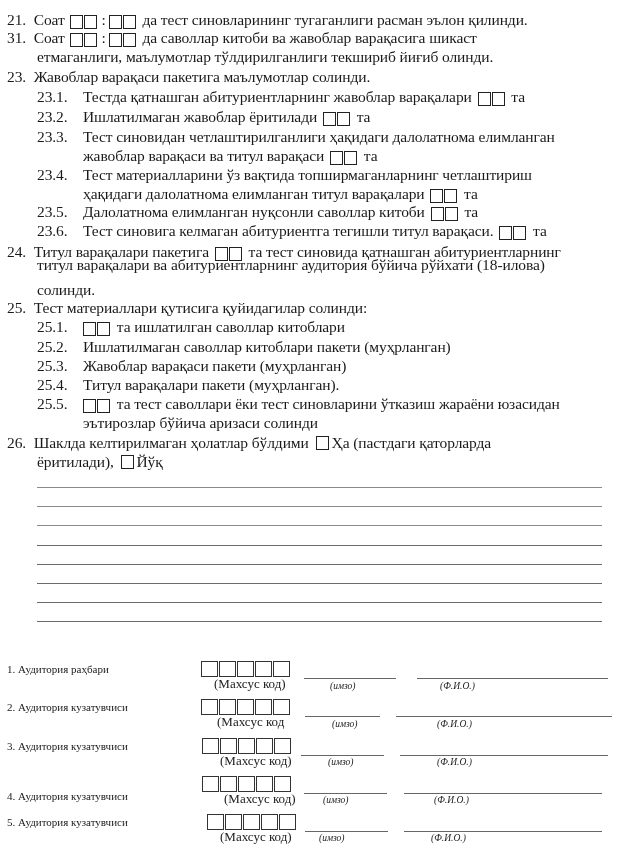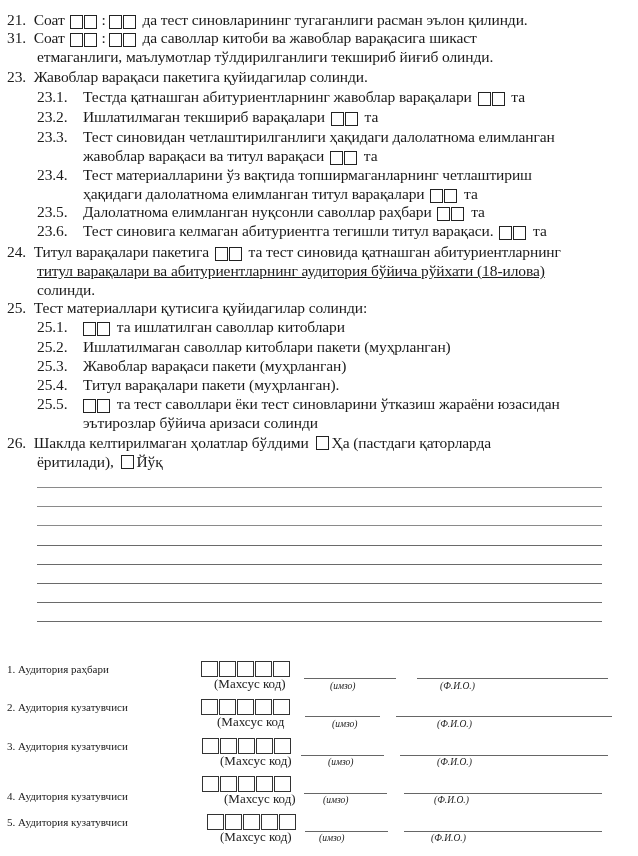--- a/index.html
+++ b/index.html
@@ -32,31 +32,31 @@
 <div class="ln" style="left:7px; top:28px;">
   <span>31.</span>&nbsp;
   <span>Соат</span>
   <span class="box2"><span class="box"></span><span class="box"></span></span><span class="colon">:</span><span class="box2"><span class="box"></span><span class="box"></span></span>
   <span>да саволлар китоби ва жавоблар варақасига шикаст</span>
 </div>
 <div class="ln" style="left:37px; top:47px;">етмаганлиги, маълумотлар тўлдирилганлиги текшириб йиғиб олинди.</div>
 
 <div class="ln" style="left:7px; top:67px;">
   <span>23.</span>&nbsp;
-  <span>Жавоблар варақаси пакетига қуйидагилар солинди.</span>
+  <span>Жавоблар варақаси пакетига маълумотлар солинди.</span>
 </div>
 
 <div class="ln" style="left:37px; top:87px;">
   <span style="display:inline-block;width:46px;">23.1.</span><span>Тестда қатнашган абитуриентларнинг жавоблар варақалари</span>
   <span class="box2"><span class="box"></span><span class="box"></span></span>
   <span>та</span>
 </div>
 
 <div class="ln" style="left:37px; top:107px;">
-  <span style="display:inline-block;width:46px;">23.2.</span><span>Ишлатилмаган текшириб варақалари</span>
+  <span style="display:inline-block;width:46px;">23.2.</span><span>Ишлатилмаган жавоблар ёритилади</span>
   <span class="box2"><span class="box"></span><span class="box"></span></span>
   <span>та</span>
 </div>
 
 <div class="ln" style="left:37px; top:127px;">
   <span style="display:inline-block;width:46px;">23.3.</span><span>Тест синовидан четлаштирилганлиги ҳақидаги далолатнома елимланган</span>
 </div>
 <div class="ln" style="left:83px; top:146px;">
   <span>жавоблар варақаси ва титул варақаси</span>
   <span class="box2"><span class="box"></span><span class="box"></span></span>
@@ -66,38 +66,38 @@
 <div class="ln" style="left:37px; top:165px;">
   <span style="display:inline-block;width:46px;">23.4.</span><span>Тест материалларини ўз вақтида топширмаганларнинг четлаштириш</span>
 </div>
 <div class="ln" style="left:83px; top:184px;">
   <span>ҳақидаги далолатнома елимланган титул варақалари</span>
   <span class="box2"><span class="box"></span><span class="box"></span></span>
   <span>та</span>
 </div>
 
 <div class="ln" style="left:37px; top:202px;">
-  <span style="display:inline-block;width:46px;">23.5.</span><span>Далолатнома елимланган нуқсонли саволлар раҳбари</span>
+  <span style="display:inline-block;width:46px;">23.5.</span><span>Далолатнома елимланган нуқсонли саволлар китоби</span>
   <span class="box2"><span class="box"></span><span class="box"></span></span>
   <span>та</span>
 </div>
 
 <div class="ln" style="left:37px; top:221px;">
   <span style="display:inline-block;width:46px;">23.6.</span><span>Тест синовига келмаган абитуриентга тегишли титул варақаси.</span>
   <span class="box2"><span class="box"></span><span class="box"></span></span>
   <span>та</span>
 </div>
 
 <div class="ln" style="left:7px; top:242px;">
   <span>24.</span>&nbsp;
   <span>Титул варақалари пакетига</span>
   <span class="box2"><span class="box"></span><span class="box"></span></span>
   <span>та тест синовида қатнашган абитуриентларнинг</span>
 </div>
-<div class="ln" style="left:37px; top:261px;text-decoration:underline;">титул варақалари ва абитуриентларнинг аудитория бўйича рўйхати (18-илова)</div>
+<div class="ln" style="left:37px; top:255px;">титул варақалари ва абитуриентларнинг аудитория бўйича рўйхати (18-илова)</div>
 <div class="ln" style="left:37px; top:280px;">солинди.</div>
 
 <div class="ln" style="left:7px; top:298px;">
   <span>25.</span>&nbsp;
   <span>Тест материаллари қутисига қуйидагилар солинди:</span>
 </div>
 
 <div class="ln" style="left:37px; top:317px;">
   <span style="display:inline-block;width:46px;">25.1.</span><span class="box2" style="margin-left:0"><span class="box"></span><span class="box"></span></span>
   <span>та ишлатилган саволлар китоблари</span>

